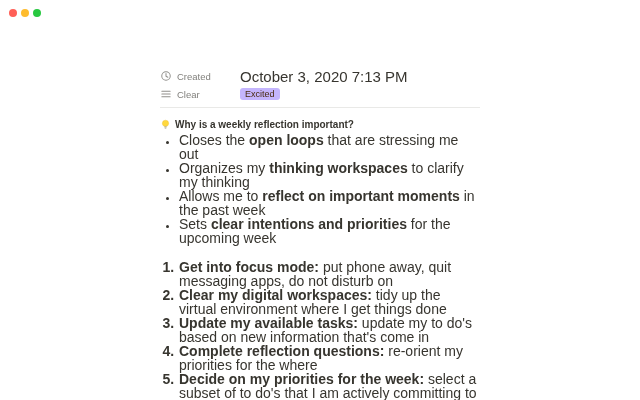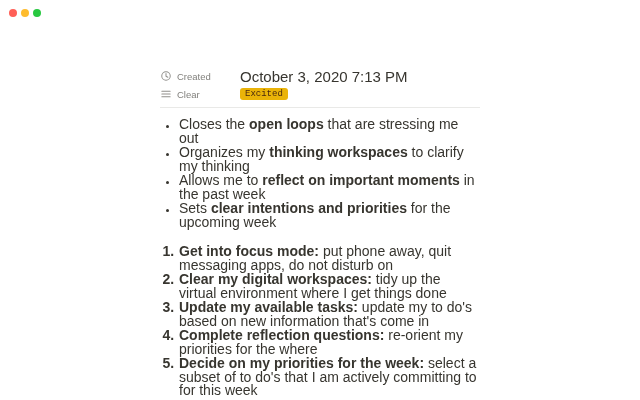--- a/index.html
+++ b/index.html
@@ -100,28 +100,38 @@
       </div>
       <div class="prop-row">
         <div class="prop-key">
           <span class="prop-icon">
             <svg viewBox="0 0 13 13">
                 <path d="M2 3.5 H11 M2 6.5 H11 M2 9.5 H11" stroke="#91908C" stroke-width="1.1" stroke-linecap="round"></path>
               </svg>
           </span>
           <span class="prop-label">Clear</span>
         </div>
-        <span class="tag" id="mood-tag" style="background: #eab308; color: rgb(73, 41, 14); font-family: Liberation Mono, monospace;">Excited</span>
+        <span class="tag" id="mood-tag" style="background: #c4b5fd; color: rgb(73, 41, 14);">Excited</span>
       </div>
     </div>
 
     <div class="divider"></div>
 
     <div class="content" id="sections">
         <div>
+          <div class="block-heading">
+            <span class="emoji">
+              <svg viewBox="0 0 16 16">
+                <circle cx="8" cy="6.3" r="4.6" fill="#FFD83D" stroke="#E8B931" stroke-width="0.5"></circle>
+                <rect x="6.1" y="10.4" width="3.8" height="2.1" rx="0.7" fill="#B9B093"></rect>
+                <rect x="6.6" y="12.6" width="2.8" height="1.2" rx="0.6" fill="#A09A82"></rect>
+              </svg>
+            </span>
+            <strong>Why is a weekly reflection important?</strong>
+          </div>
           <ul class="block-list">
             <li><span>Closes the </span><strong>open loops</strong><span> that are stressing me out</span></li>
             <li><span>Organizes my </span><strong>thinking workspaces</strong><span> to clarify my thinking</span></li>
             <li><span>Allows me to </span><strong>reflect on important moments</strong><span> in the past week</span></li>
             <li><span>Sets </span><strong>clear intentions and priorities</strong><span> for the upcoming week</span></li>
           </ul>
         </div>
         <div class="section-2">
           <ol class="block-list">
             <li><strong>Get into focus mode:</strong><span> put phone away, quit messaging apps, do not disturb on</span></li>

